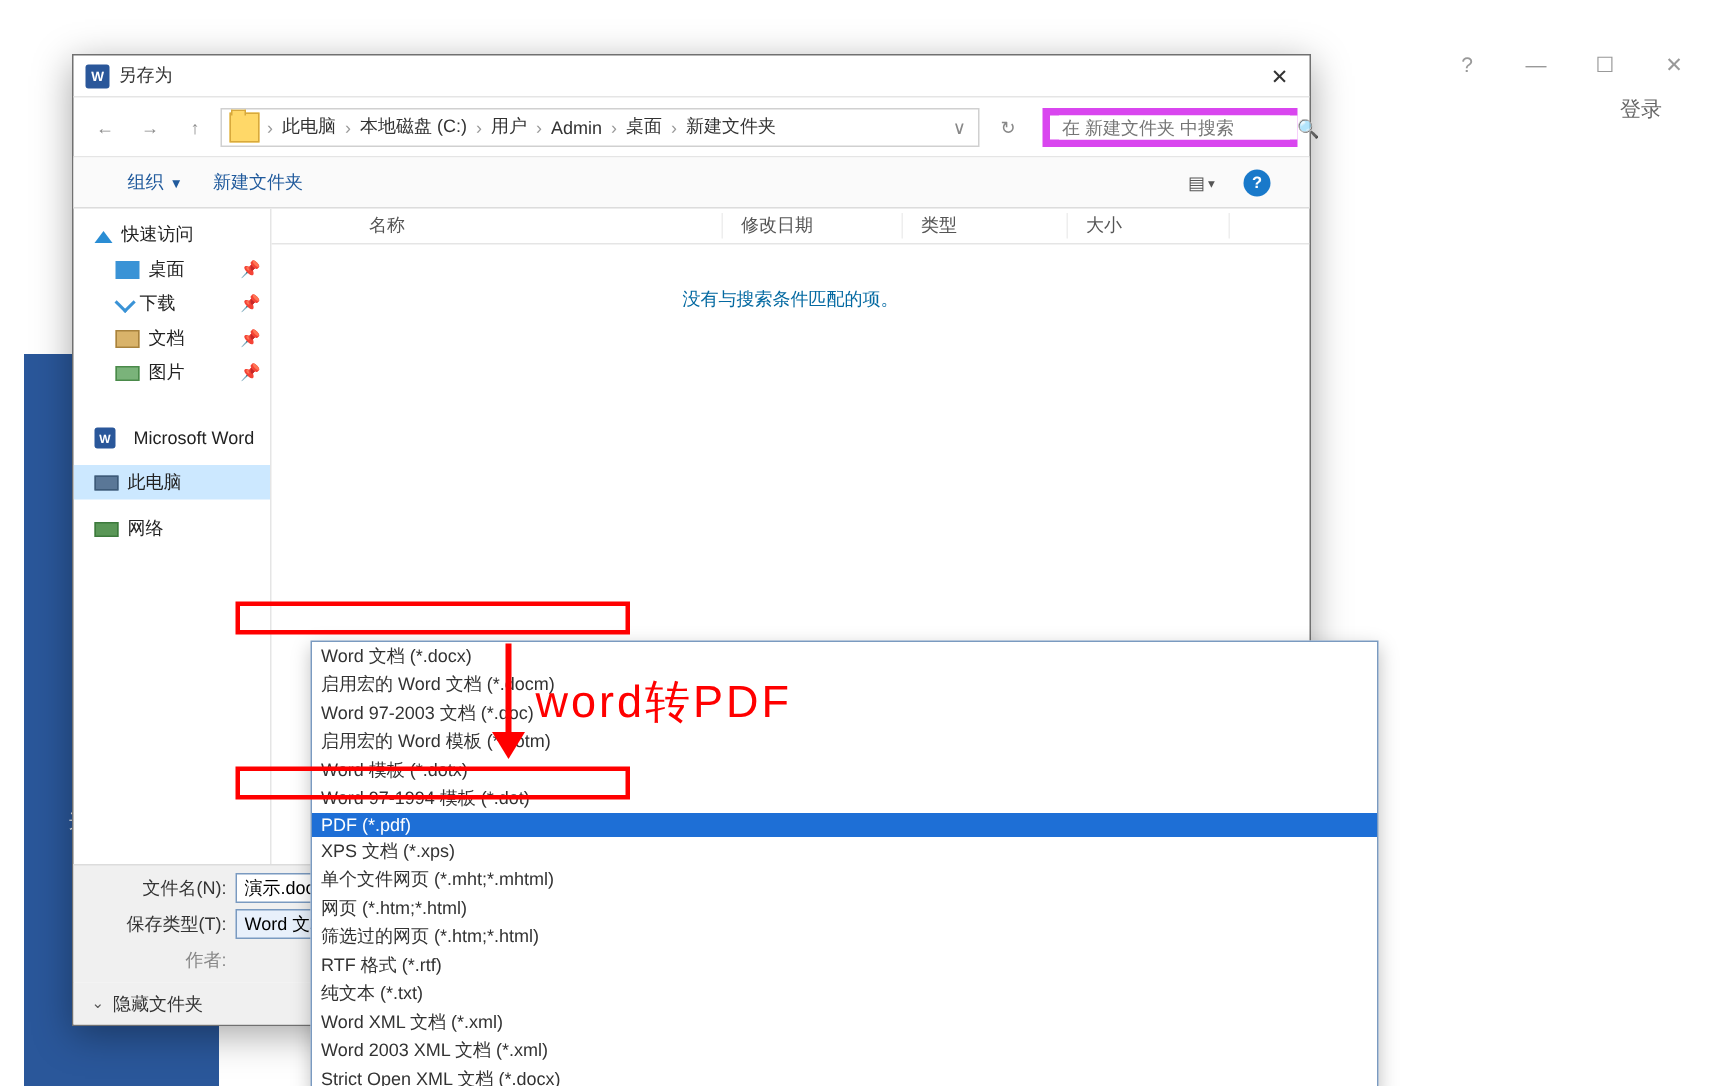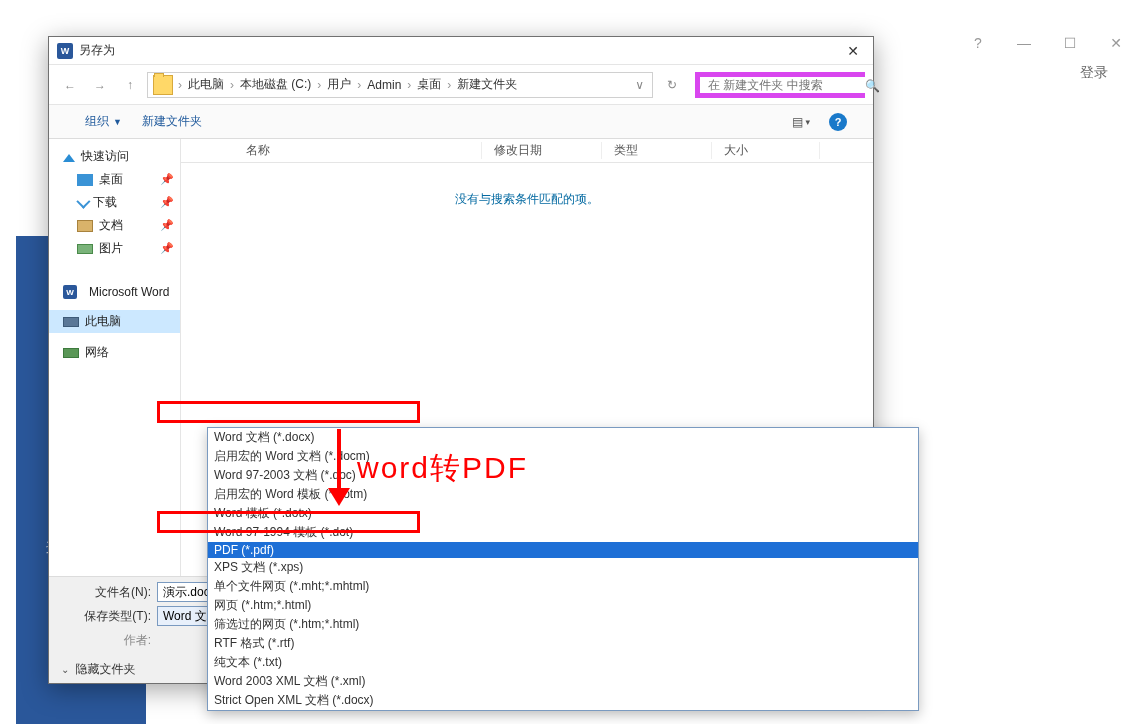--- a/index.html
+++ b/index.html
@@ -331,20 +331,21 @@
         <div class="dopt">启用宏的 Word 模板 (*.dotm)</div>
         <div class="dopt">Word 模板 (*.dotx)</div>
         <div class="dopt">Word 97-1994 模板 (*.dot)</div>
         <div class="dopt sel">PDF (*.pdf)</div>
         <div class="dopt">XPS 文档 (*.xps)</div>
         <div class="dopt">单个文件网页 (*.mht;*.mhtml)</div>
         <div class="dopt">网页 (*.htm;*.html)</div>
         <div class="dopt">筛选过的网页 (*.htm;*.html)</div>
         <div class="dopt">RTF 格式 (*.rtf)</div>
         <div class="dopt">纯文本 (*.txt)</div>
+        <div class="dopt">Word XML 文档 (*.xml)</div>
         <div class="dopt">Word 2003 XML 文档 (*.xml)</div>
         <div class="dopt">Strict Open XML 文档 (*.docx)</div>
       </div>
   </div>
 
   <div class="redbox1"></div>
   <div class="redbox2"></div>
   <div class="ann-arrow-shaft"></div>
   <div class="ann-arrow-head"></div>
   <div class="ann-text">word转PDF</div>

